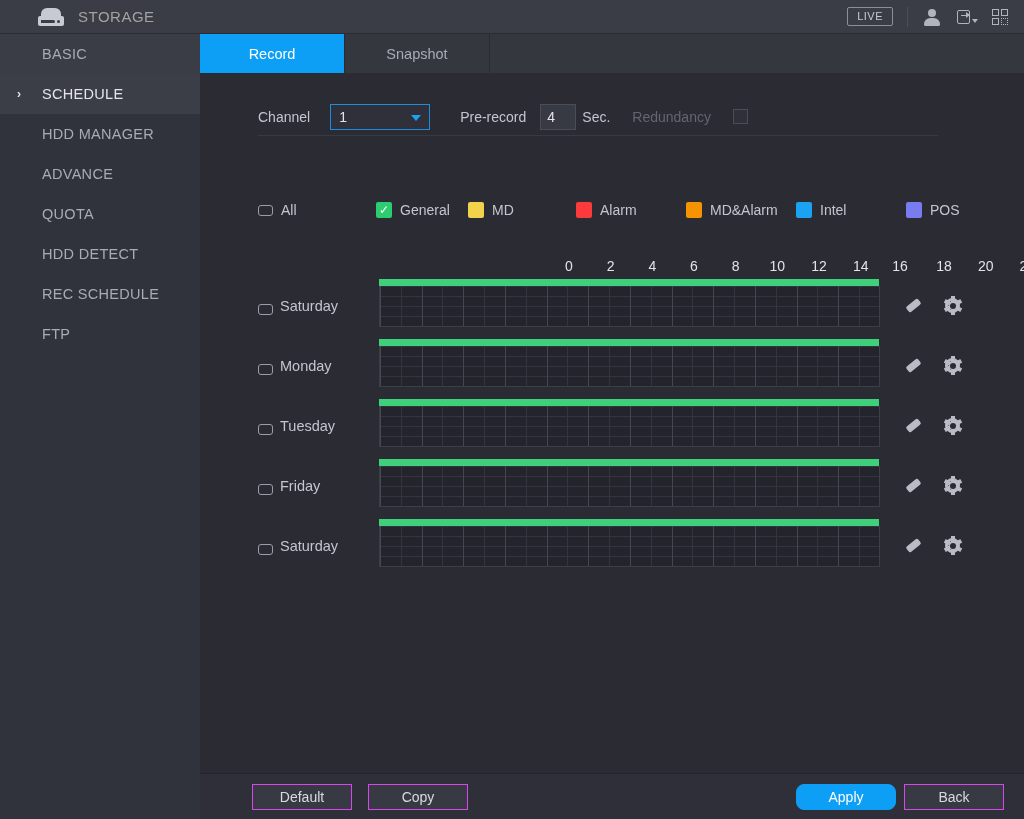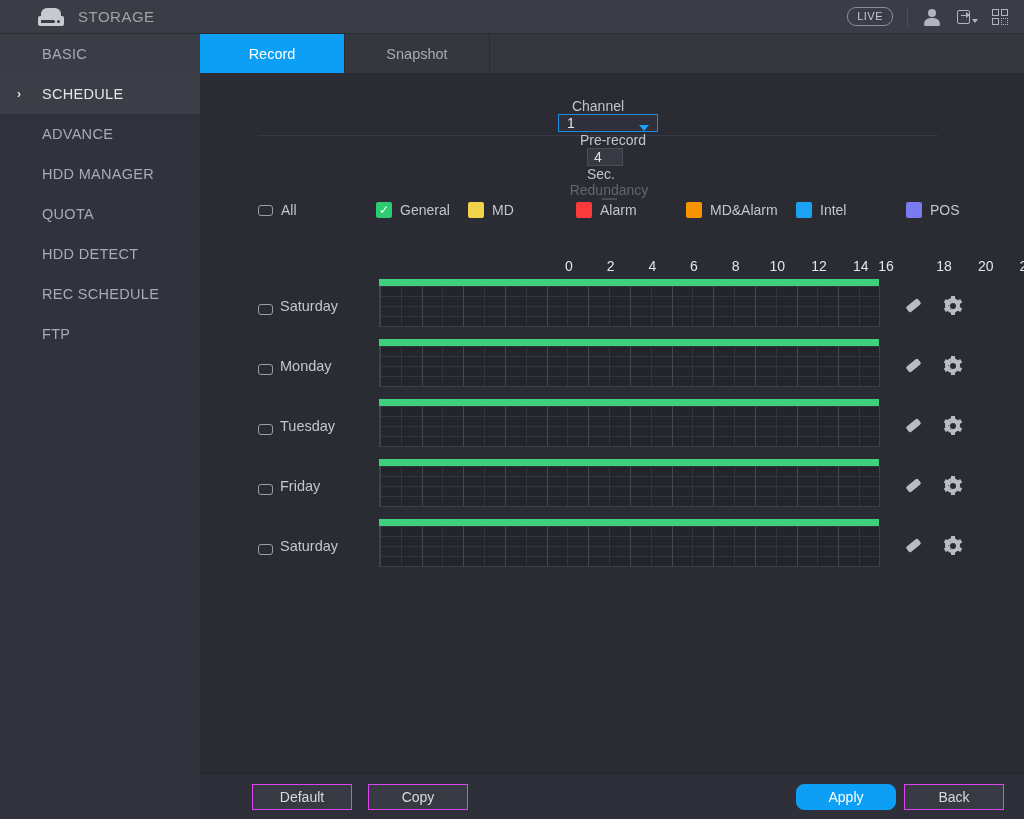--- a/index.html
+++ b/index.html
@@ -37,21 +37,21 @@
   }
   .title-text {
     margin-left: 14px; color: #a3a3a3; font-size: 15px; letter-spacing: .5px;
   }
   .title-right {
     margin-left: auto; display: flex; align-items: center; gap: 14px;
     padding-right: 14px;
   }
   .live-badge {
     border: 1px solid #8b8f9c; color: #c6c9d2; font-size: 11px;
-    padding: 2px 9px 3px; border-radius: 9px; letter-spacing: .5px;
+    padding: 2px 9px 3px; border-radius: 2px; letter-spacing: .5px;
   }
   .tb-sep { width: 1px; height: 20px; background: #4c4e58; }
   .tb-ico { width: 20px; height: 20px; position: relative; opacity: .85; }
   .ico-user .u-head {
     position: absolute; left: 6px; top: 2px; width: 8px; height: 8px;
     background: #c6c9d2; border-radius: 50%;
   }
   .ico-user .u-body {
     position: absolute; left: 2px; top: 11px; width: 16px; height: 8px;
     background: #c6c9d2; border-radius: 8px 8px 2px 2px;
@@ -114,21 +114,20 @@
   }
   .tab.active { background: #0c9ff5; color: #ffffff; }
 
   .content { position: relative; height: 705px; }
 
   
   .form-row {
     position: absolute; left: 58px; top: 24px; width: 680px; height: 38px;
     display: flex; align-items: center;
     border-bottom: 1px solid #383a43;
-    flex-direction: column;
   }
   .lbl { color: #c3c6cf; font-size: 14px; }
   .select-box {
     margin-left: 20px; width: 100px; height: 26px;
     background: #2f3039; border: 1px solid #1b8ce0;
     display: flex; align-items: center; position: relative;
   }
   .select-box .sel-val { color: #e2e4ea; font-size: 14px; padding-left: 8px; }
   .select-box .sel-caret {
     position: absolute; right: 8px; top: 10px;
@@ -288,24 +287,24 @@
 
 <div class="sidebar">
   <div class="side-item">
     <span class="side-label">BASIC</span>
   </div>
   <div class="side-item active">
     <span class="chev">›</span>
     <span class="side-label">SCHEDULE</span>
   </div>
   <div class="side-item">
+    <span class="side-label">HDD MANAGER</span>
+  </div>
+  <div class="side-item">
     <span class="side-label">ADVANCE</span>
-  </div>
-  <div class="side-item">
-    <span class="side-label">HDD MANAGER</span>
   </div>
   <div class="side-item">
     <span class="side-label">QUOTA</span>
   </div>
   <div class="side-item">
     <span class="side-label">HDD DETECT</span>
   </div>
   <div class="side-item">
     <span class="side-label">REC SCHEDULE</span>
   </div>
@@ -369,21 +368,21 @@
 
     <div class="axis">
       <span style="left:0px">0</span>
       <span style="left:41.7px">2</span>
       <span style="left:83.3px">4</span>
       <span style="left:125px">6</span>
       <span style="left:166.7px">8</span>
       <span style="left:208.3px">10</span>
       <span style="left:250px">12</span>
       <span style="left:291.7px">14</span>
-      <span style="left:317px">16</span>
+      <span style="left:331px">16</span>
       <span style="left:375px">18</span>
       <span style="left:416.7px">20</span>
       <span style="left:458.3px">22</span>
 
     </div>
 
     <div class="sched">
 
       <div class="day-row">
         <span class="day-check"></span>

